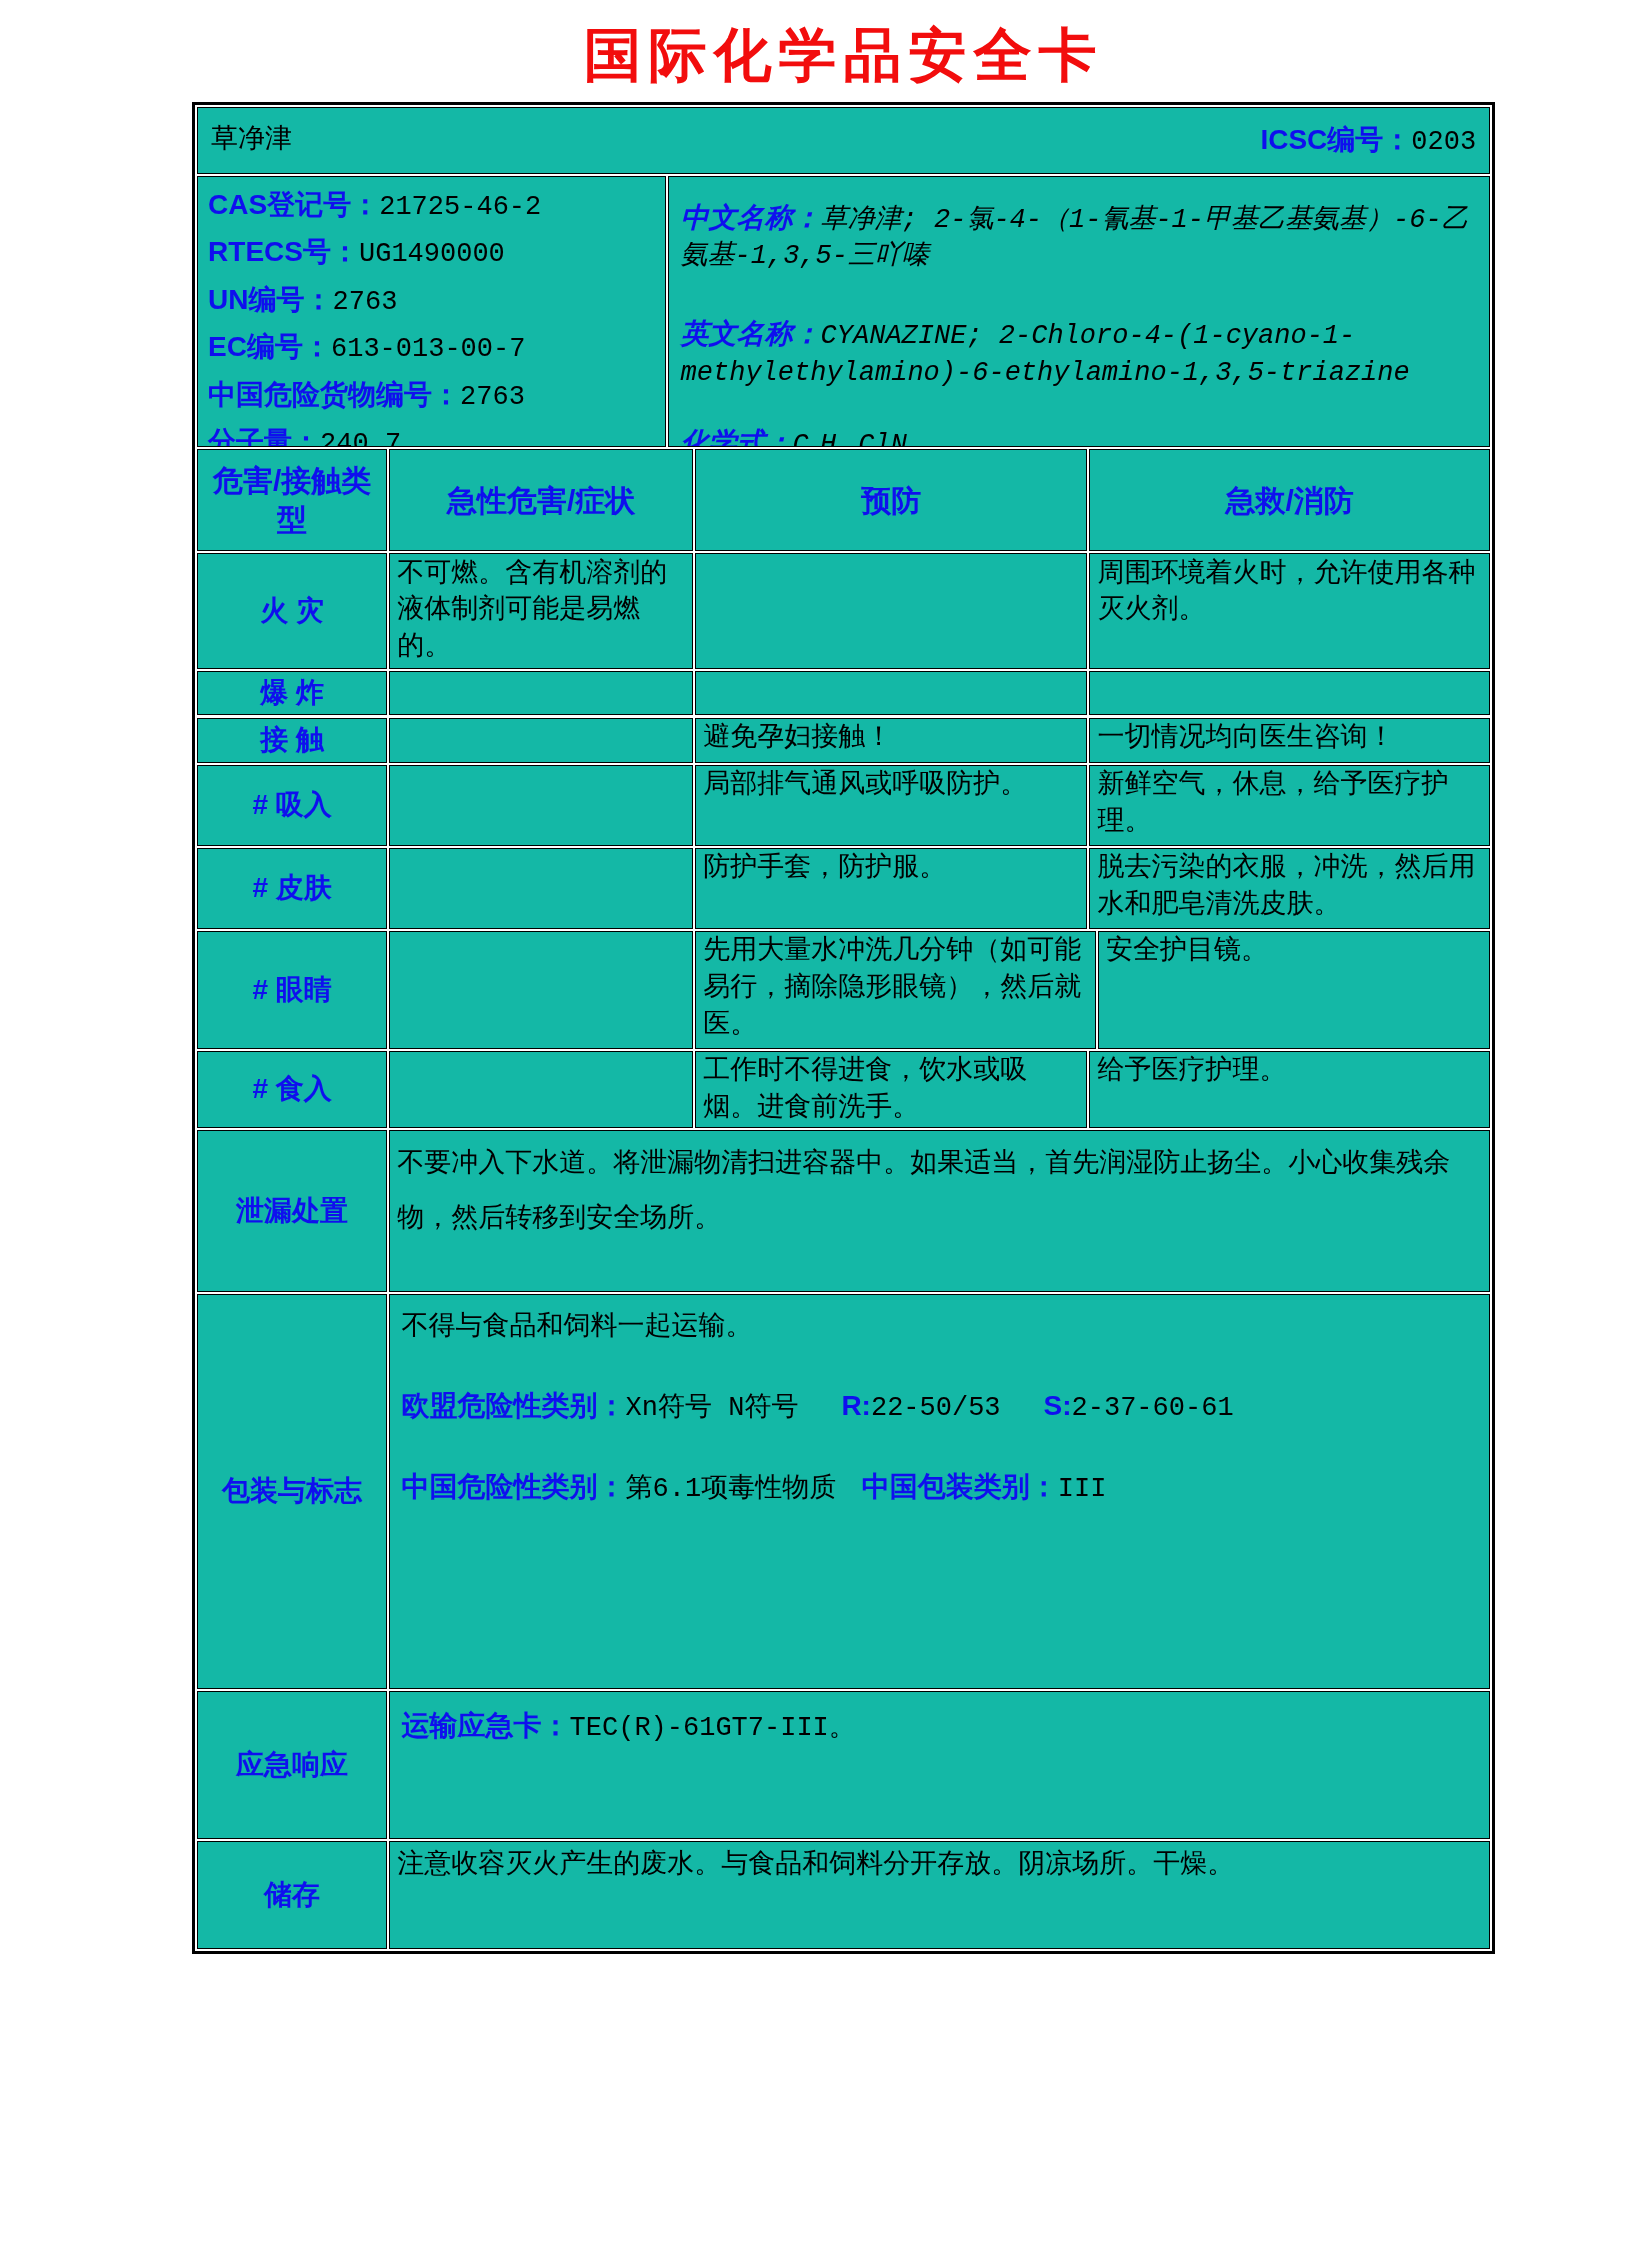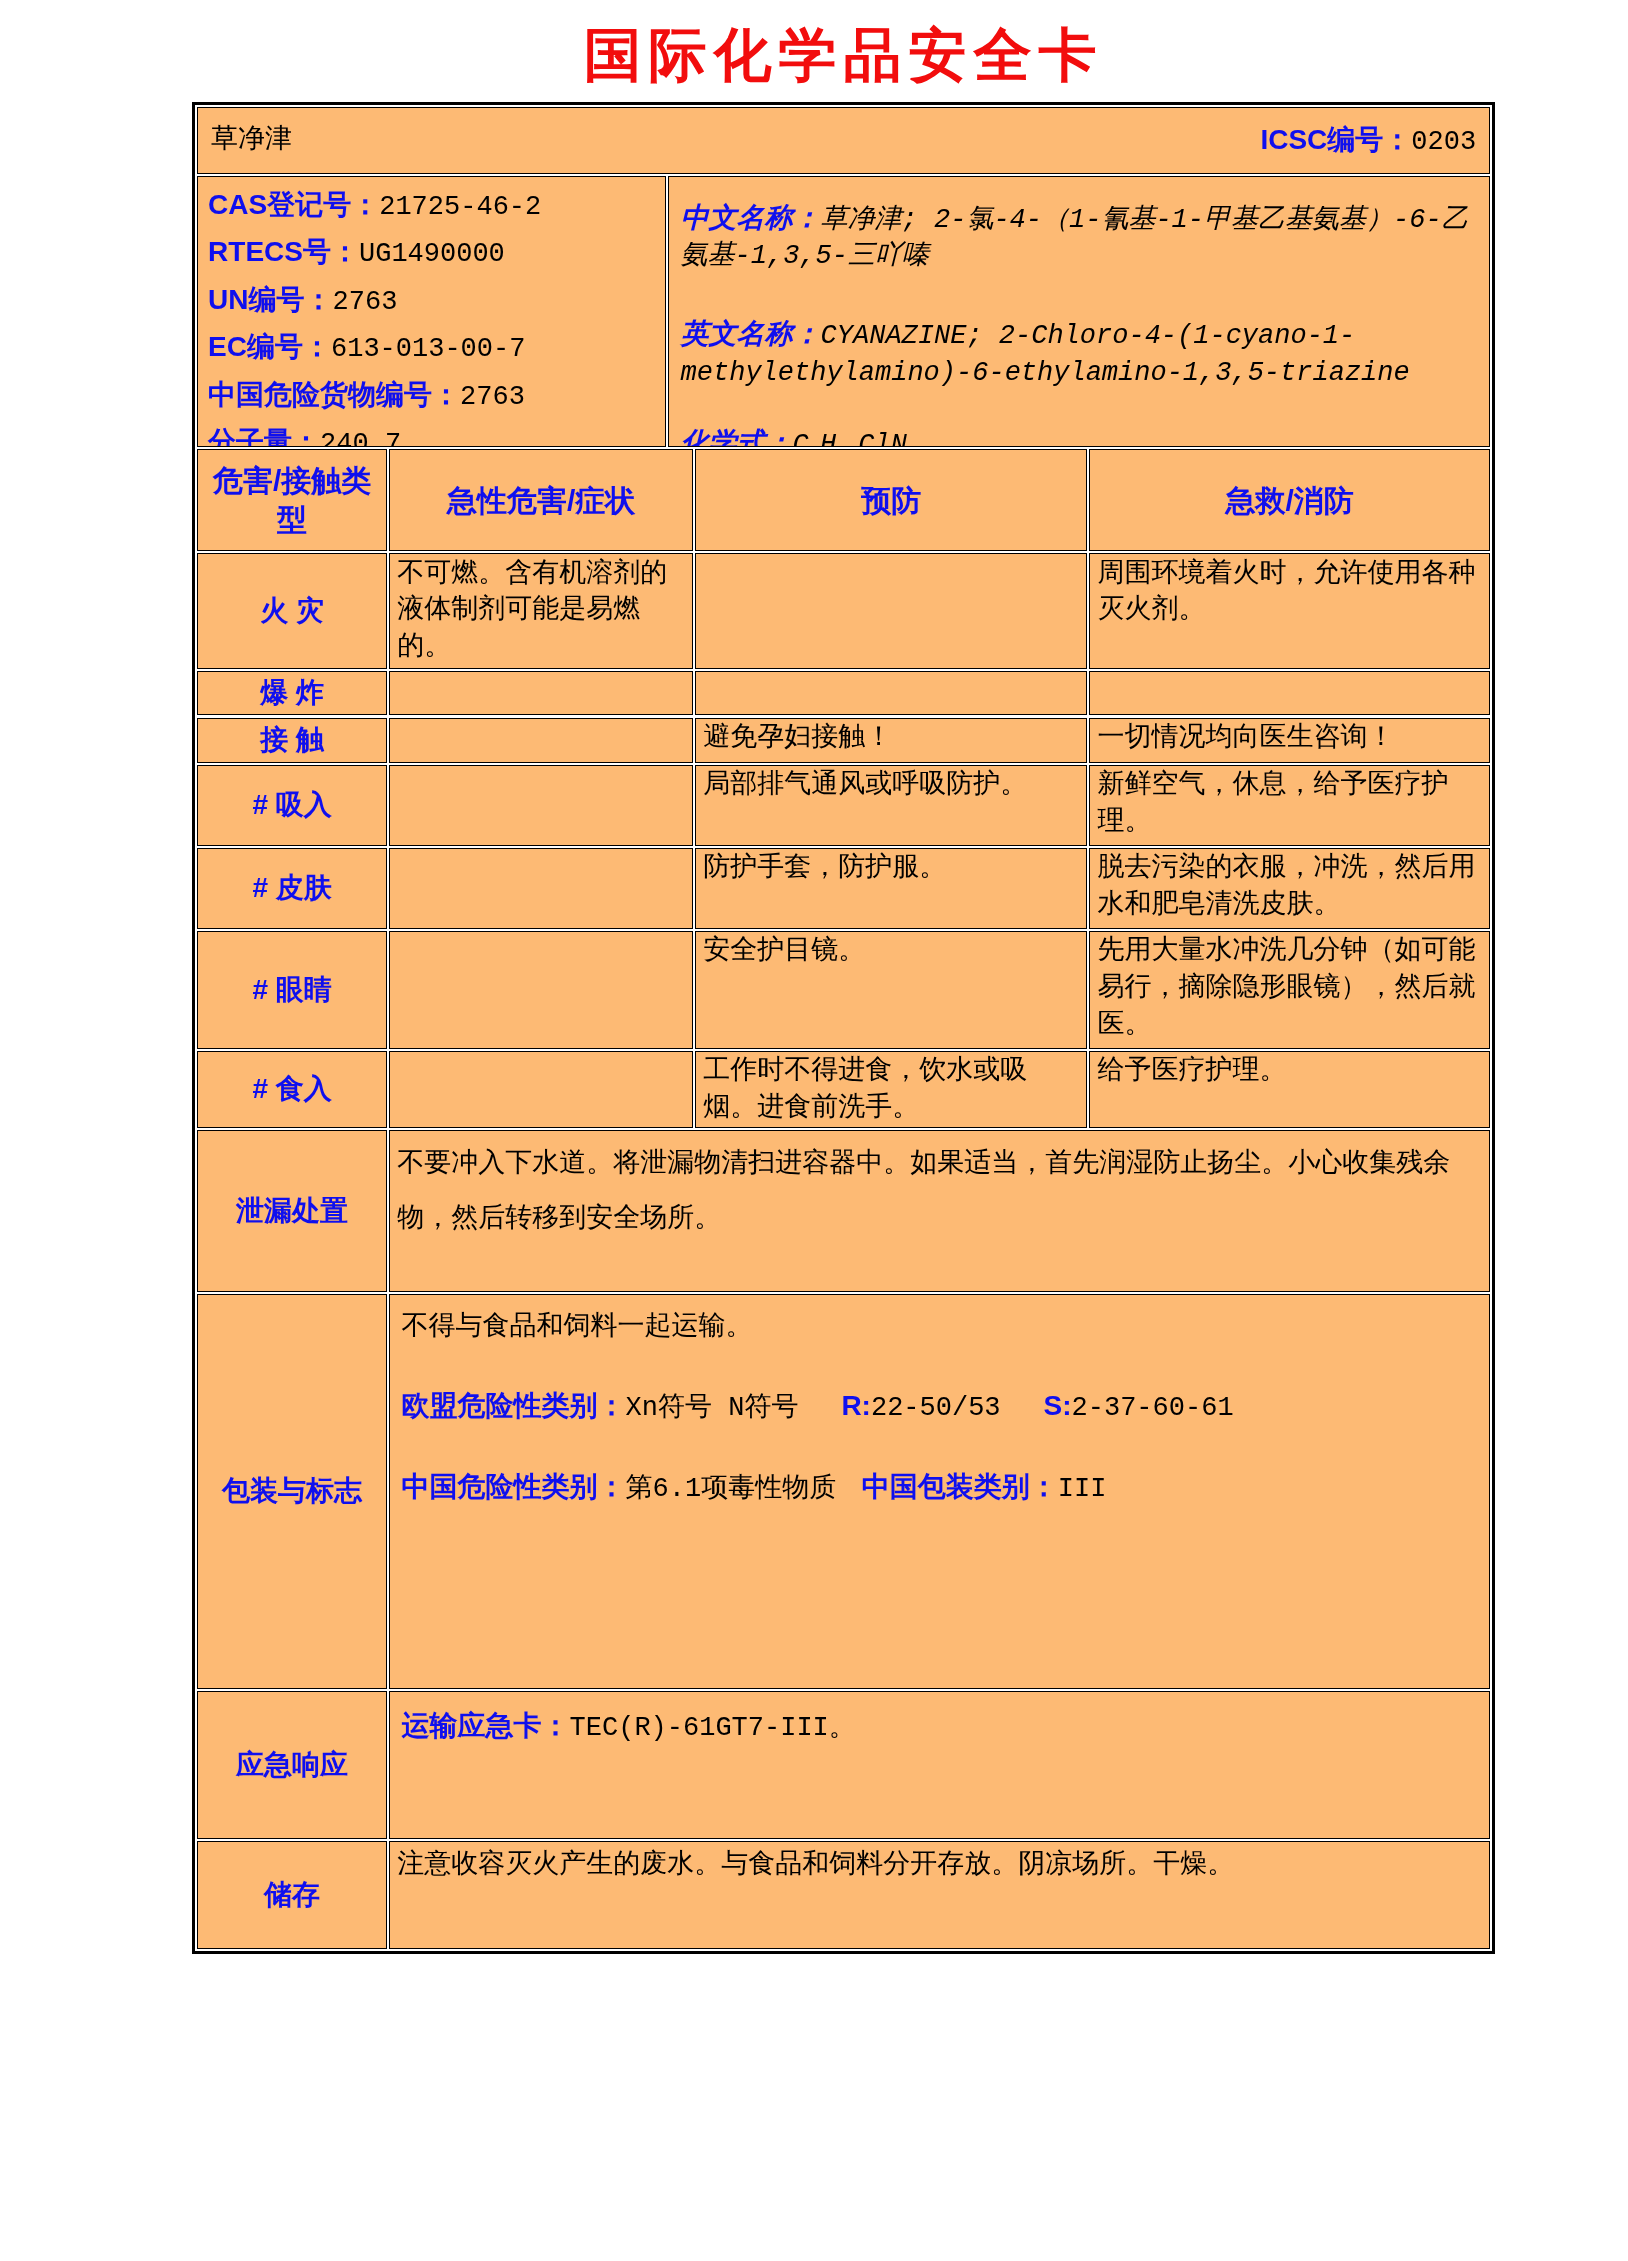--- a/index.html
+++ b/index.html
@@ -14,21 +14,21 @@
   }
 
   
   #card{
     position:absolute;left:192px;top:102px;width:1303px;
     box-sizing:border-box;border:3.5px solid #000;padding:2.1px;
     display:flex;flex-direction:column;gap:2.1px;background:#fff;
   }
   .row{display:flex;gap:2.1px;}
   .cell{
-    box-sizing:border-box;border:1.4px solid #000;background:#fdba74;
+    box-sizing:border-box;border:1.4px solid #000;background:#14b8a6;
     overflow:hidden;
   }
 
   
   .c1{width:190px;flex:none;}
   .c2{width:304px;flex:none;}
   .c3{width:392px;flex:none;}
   .c4{flex:1;}
   .bL{width:469px;flex:none;}
   .bR{flex:1;}
@@ -161,22 +161,22 @@
     <div class="row rSkin">
       <div class="cell c1 rowlbl"># 皮肤</div>
       <div class="cell c2 txt content"></div>
       <div class="cell c3 txt content">防护手套，防护服。</div>
       <div class="cell c4 txt content">脱去污染的衣服，冲洗，然后用水和肥皂清洗皮肤。</div>
     </div>
 
     <div class="row rEye">
       <div class="cell c1 rowlbl"># 眼睛</div>
       <div class="cell c2 txt content"></div>
+      <div class="cell c4 txt content">先用大量水冲洗几分钟（如可能易行，摘除隐形眼镜），然后就医。</div>
       <div class="cell c3 txt content">安全护目镜。</div>
-      <div class="cell c4 txt content">先用大量水冲洗几分钟（如可能易行，摘除隐形眼镜），然后就医。</div>
     </div>
 
     <div class="row rIng">
       <div class="cell c1 rowlbl"># 食入</div>
       <div class="cell c2 txt content"></div>
       <div class="cell c3 txt content">工作时不得进食，饮水或吸烟。进食前洗手。</div>
       <div class="cell c4 txt content">给予医疗护理。</div>
     </div>
 
     <div class="row rSpill">

